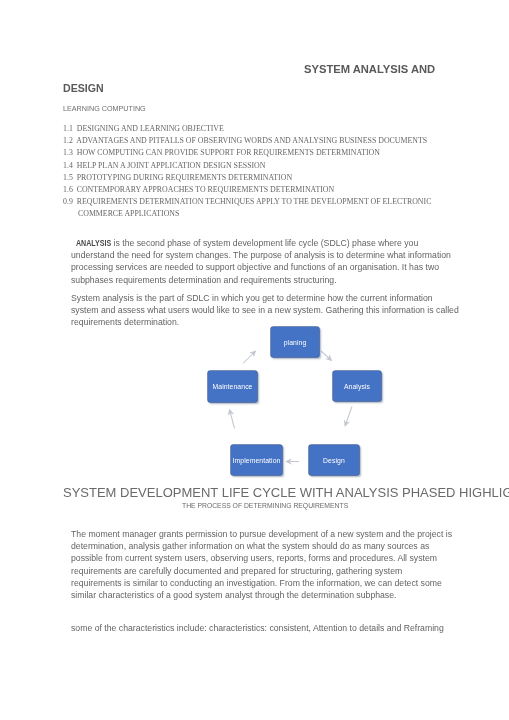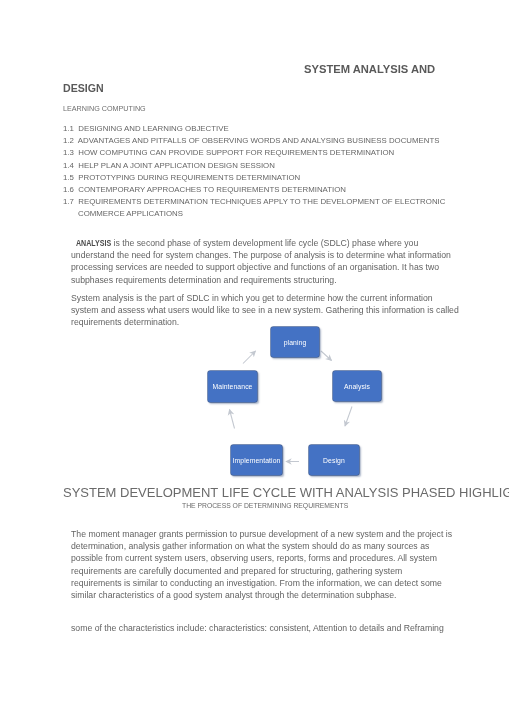--- a/index.html
+++ b/index.html
@@ -20,21 +20,21 @@
     position:absolute; left:63px; top:82px;
     font-size:10.6px; font-weight:700; color:#595959; white-space:nowrap;
   }
   .sub-head{
     position:absolute; left:63px; top:104px;
     font-size:7.2px; color:#6e6e6e; white-space:nowrap;
   }
 
   .objectives{position:absolute;left:63px;top:123px;width:390px;}
   .objectives .li{
-    font-size:7.85px; line-height:12.2px; color:#666; white-space:pre;
+    font-size:7.85px; line-height:12.2px; color:#666; white-space:pre;font-family:Liberation Serif, serif;
   }
   .objectives .li.cont{padding-left:15px;}
 
   .para{
     position:absolute; left:63px; margin:8px; width:395px;
     font-size:8.7px; line-height:12.2px; color:#636363;
     white-space:nowrap;
   }
   .para .ln{display:block;}
   .p1{top:229px;}
@@ -69,21 +69,21 @@
   <div class="title-line2">DESIGN</div>
   <div class="sub-head">LEARNING COMPUTING</div>
 
   <div class="objectives">
     <div class="li">1.1  DESIGNING AND LEARNING OBJECTIVE</div>
     <div class="li">1.2  ADVANTAGES AND PITFALLS OF OBSERVING WORDS AND ANALYSING BUSINESS DOCUMENTS</div>
     <div class="li">1.3  HOW COMPUTING CAN PROVIDE SUPPORT FOR REQUIREMENTS DETERMINATION</div>
     <div class="li">1.4  HELP PLAN A JOINT APPLICATION DESIGN SESSION</div>
     <div class="li">1.5  PROTOTYPING DURING REQUIREMENTS DETERMINATION</div>
     <div class="li">1.6  CONTEMPORARY APPROACHES TO REQUIREMENTS DETERMINATION</div>
-    <div class="li">1.7  REQUIREMENTS DETERMINATION TECHNIQUES APPLY TO THE DEVELOPMENT OF ELECTRONIC</div>
+    <div class="li">0.9  REQUIREMENTS DETERMINATION TECHNIQUES APPLY TO THE DEVELOPMENT OF ELECTRONIC</div>
     <div class="li cont">COMMERCE APPLICATIONS</div>
   </div>
 
   <div class="para p1">
     <span class="ln"><span class="b">ANALYSIS</span><span> is the second phase of system development life cycle (SDLC) phase where you</span></span>
     <span class="ln">understand the need for system changes. The purpose of analysis is to determine what information</span>
     <span class="ln">processing services are needed to support objective and functions of an organisation. It has two</span>
     <span class="ln">subphases requirements determination and requirements structuring.</span>
   </div>
 

